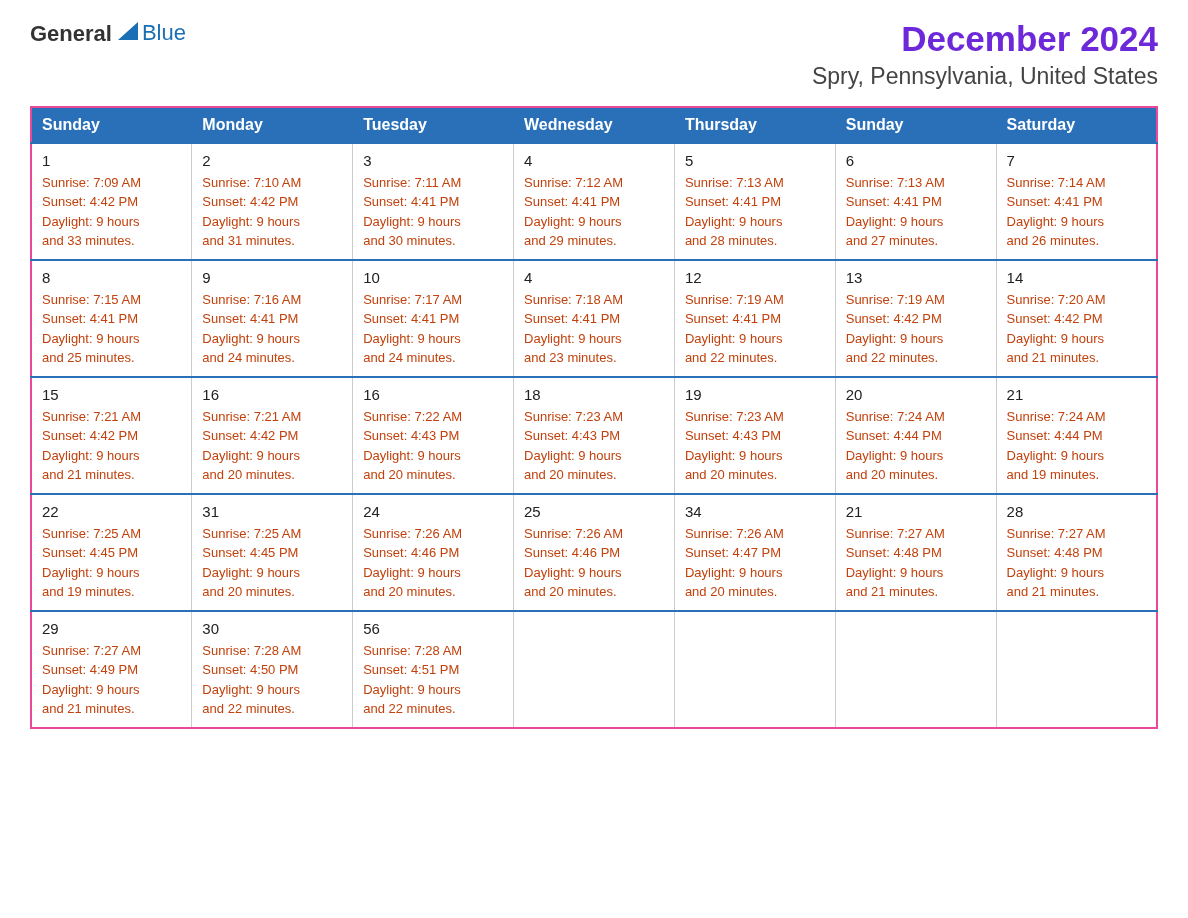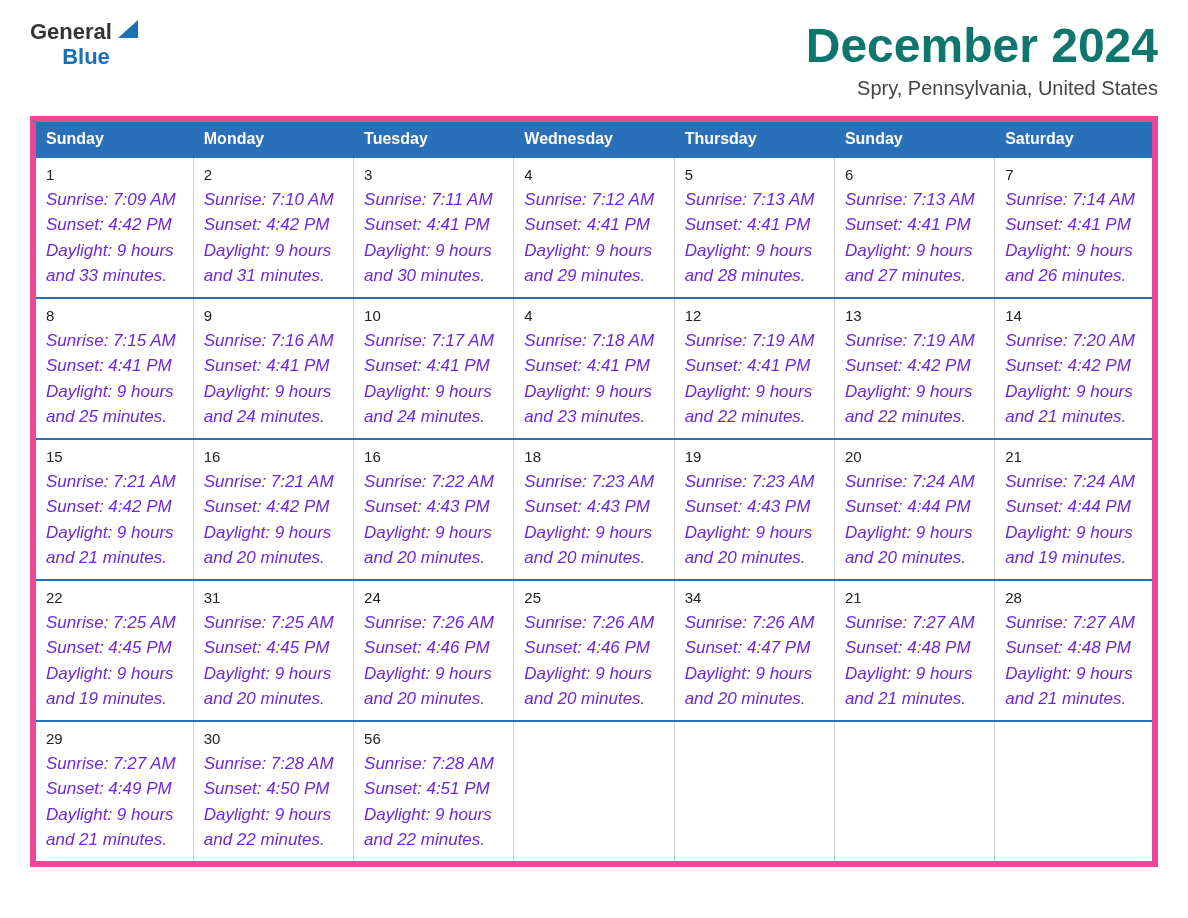--- a/index.html
+++ b/index.html
@@ -12,52 +12,51 @@
       padding: 20px 30px 30px 30px;
     }
     .header {
       display: flex;
       justify-content: space-between;
       align-items: flex-start;
       margin-bottom: 16px;
     }
     .logo {
       display: flex;
-      flex-direction: column;
-      align-items: center;
+      align-items: flex-end;
     }
     .logo-text {
       font-size: 22px;
       font-weight: bold;
       color: #333;
       line-height: 1.1;
     }
     .logo-line2 {
       color: #1a6fb5;
       font-size: 22px;
-      font-weight: bold;
+      font-weight: normal;
     }
     .title-block {
       text-align: right;
     }
     .month-title {
-      font-size: 48px;
+      font-size: 35px;
       font-weight: bold;
-      color: #0f766e;
+      color: #6d28d9;
       line-height: 1.1;
     }
     .location {
-      font-size: 20px;
+      font-size: 23px;
       color: #444;
       margin-top: 4px;
     }
     .calendar {
       width: 100%;
       border-collapse: collapse;
-      border: 6px solid #ec4899;
+      border: 2px solid #ec4899;
     }
     .calendar th {
       background-color: #2a70b8;
       color: #fff;
       font-size: 16px;
       font-weight: bold;
       padding: 8px 10px;
       text-align: left;
       border: 1px solid #2a70b8;
     }
@@ -80,24 +79,23 @@
       border-right: none;
     }
     .day-number {
       font-size: 15px;
       font-weight: normal;
       color: #222;
       display: block;
       margin-bottom: 4px;
     }
     .day-info {
-      font-size: 17px;
-      color: #6d28d9;
+      font-size: 13px;
+      color: #c2410c;
       line-height: 1.5;
-      font-style: italic;
     }
     .empty-cell {
       background: #fff;
     }
   </style>
 </head>
 <body>
 
 <div class="header">
   <div class="logo">

